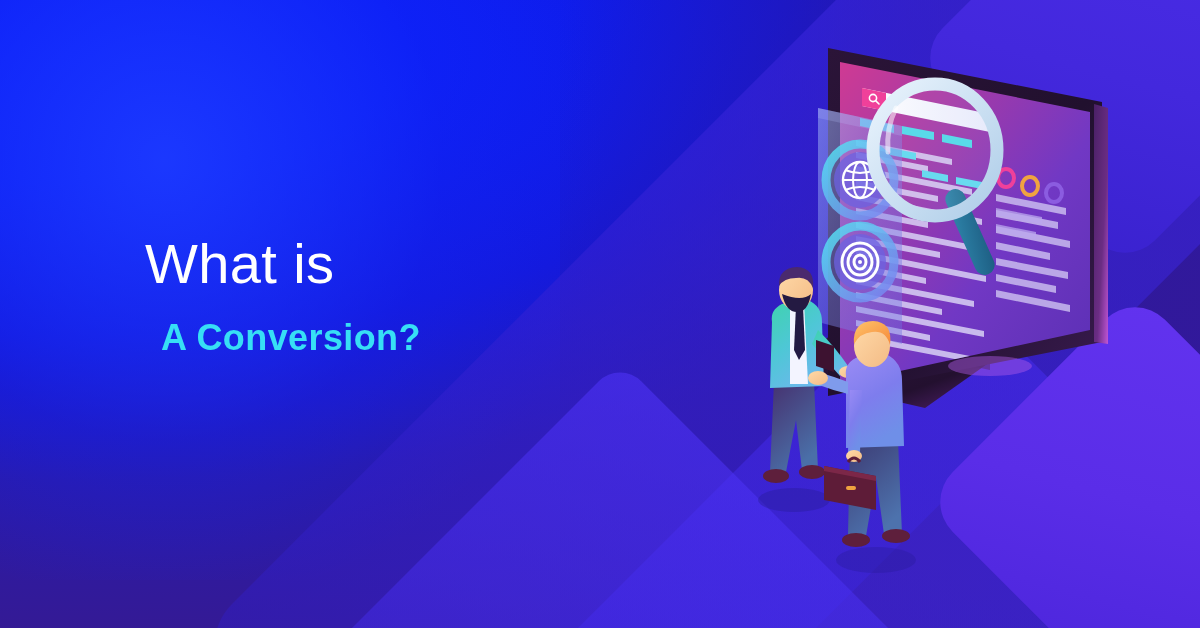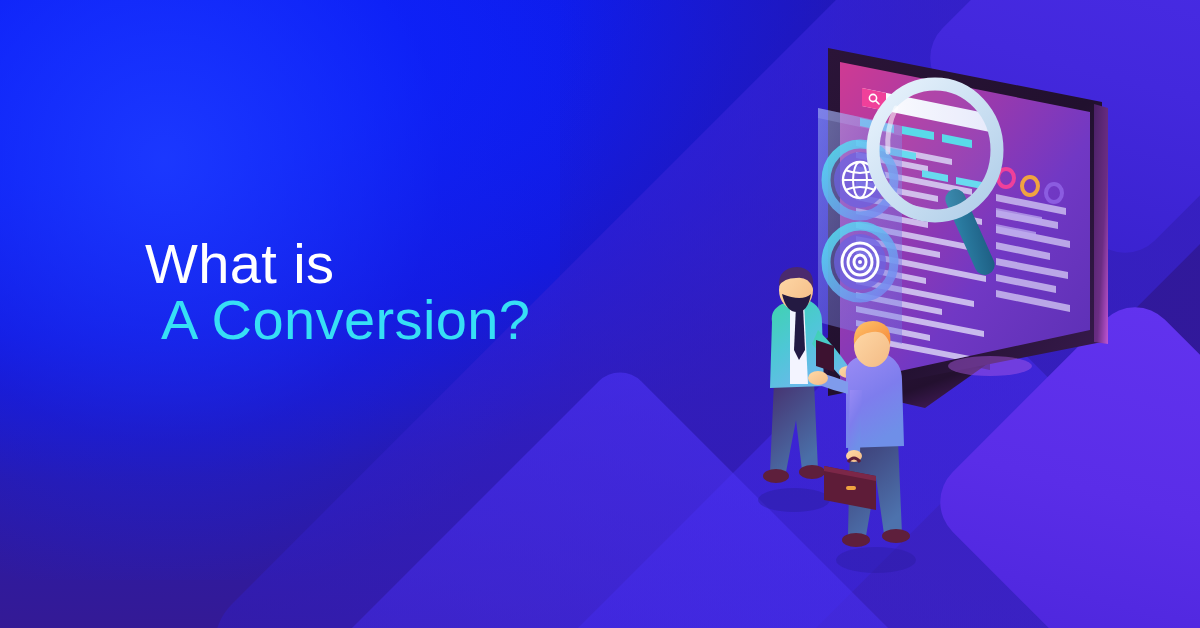--- a/index.html
+++ b/index.html
@@ -52,22 +52,22 @@
     background:linear-gradient(150deg,rgba(77,50,246,.62),rgba(60,38,230,.30));
     border-radius:30px;
   }
   
   .headline{position:absolute;left:145px;top:236px;z-index:40;}
   .line1{
     font-size:56px;font-weight:400;color:#ffffff;letter-spacing:.4px;
     line-height:1.0;white-space:nowrap;
   }
   .line2{
-    font-size:56px;font-weight:400;color:#37dff5;letter-spacing:.4px;
-    line-height:1.0;white-space:nowrap;margin-left:16px;
+    font-size:36px;font-weight:700;color:#37dff5;letter-spacing:.4px;
+    line-height:1.0;white-space:nowrap;margin-top:28px;margin-left:16px;
   }
   
   .illus{position:absolute;left:690px;top:0;width:510px;height:628px;z-index:30;}
   .illus svg{display:block;}
 </style>
 </head>
 <body>
 
 <div id="stage">
 

